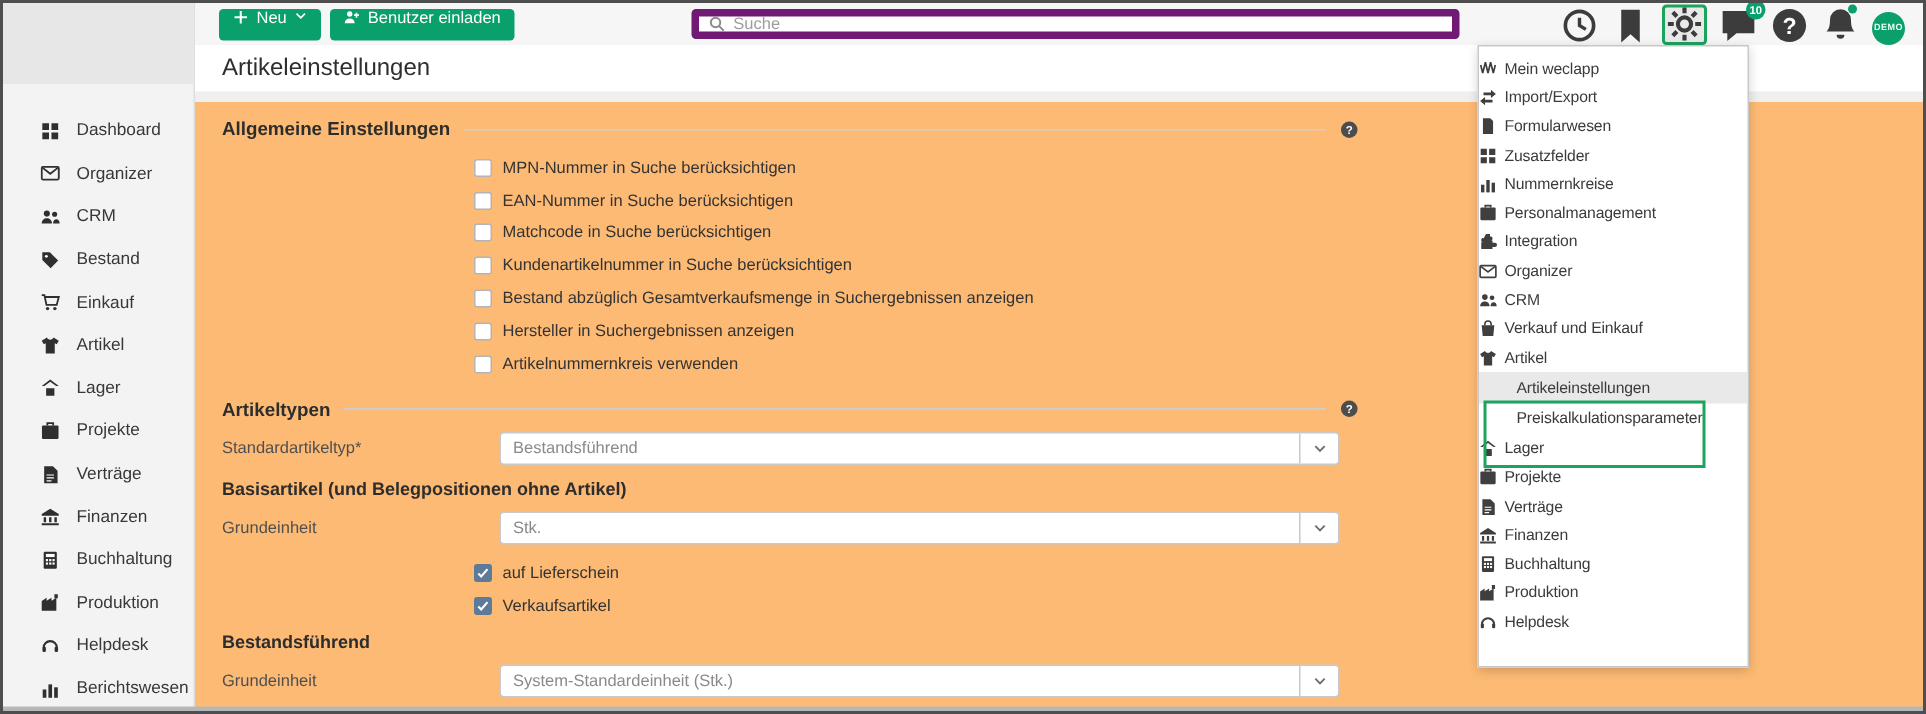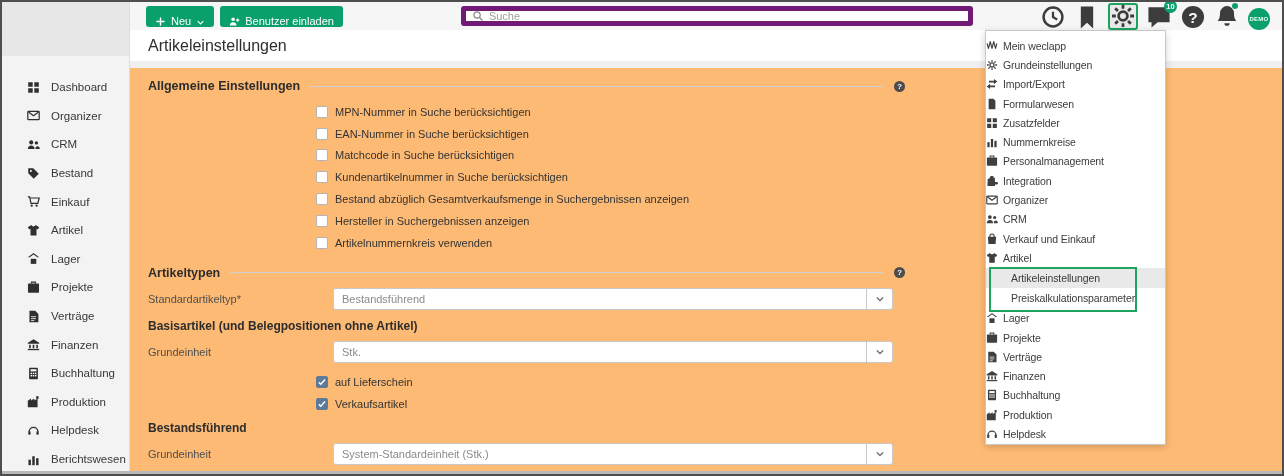--- a/index.html
+++ b/index.html
@@ -18,21 +18,21 @@
   .side-item { height:28.6px; display:flex; align-items:center; gap:11px;
                padding-left:25px; cursor:pointer; color:#2f2f2f; }
   .side-item .icon { width:13px; height:13px; flex:none; }
   .side-item .lbl { font-size:11.5px; color:#383838; white-space:nowrap; }
   .icon svg { width:100%; height:100%; display:block; }
 
   
   .main { flex:1; display:flex; flex-direction:column; min-width:0; }
   .topbar { height:28px; background:#f6f6f6; display:flex; align-items:center;
             padding:0 12px 0 16px; flex:none; }
-  .btn-green { display:inline-flex; align-items:flex-end; gap:5px; height:21px;
+  .btn-green { display:inline-flex; align-items:flex-start; gap:5px; height:21px;
                background:#0aa06c; color:#fff; border:none; border-radius:3px;
                padding:0 9px; font-size:11px; font-weight:500; cursor:pointer;
                font-family:inherit; white-space:nowrap; }
   .btn-green .icon { width:11px; height:11px; color:#fff; }
   .btn-green .caret { width:9px; height:9px; color:#fff; }
   .btn-gap { width:6px; flex:none; }
   .searchbox { margin-left:118px; width:512px; height:20px; background:#fff;
                border:5px solid #701a75; border-radius:3px; display:flex;
                align-items:center; padding:0 6px; gap:5px; }
   .searchbox .icon { width:12px; height:12px; color:#8a8a8a; flex:none; }
@@ -455,29 +455,20 @@
         <span class="icon">
           <svg viewBox="0 0 16 16" fill="currentColor">
             <path d="M1.5 4.5l1.8 7 2.4-9.5 2.3 9.5 2.3-9.5 2.4 9.5 1.8-7" fill="none" stroke="currentColor" stroke-width="1.5"></path>
           </svg>
         </span>
         <span>Mein weclapp</span>
       </div>
       <div class="menu-item">
         <span class="icon">
           <svg viewBox="0 0 16 16" fill="currentColor">
-            <circle cx="8" cy="8" r="2.7" fill="none" stroke="currentColor" stroke-width="1.7"></circle>
-            <path d="M8 1.2v2.4M8 12.4v2.4M1.2 8h2.4M12.4 8h2.4M3.2 3.2l1.7 1.7M11.1 11.1l1.7 1.7M12.8 3.2l-1.7 1.7M4.9 11.1l-1.7 1.7" stroke="currentColor" stroke-width="1.7"></path>
-          </svg>
-        </span>
-        <span>Grundeinstellungen</span>
-      </div>
-      <div class="menu-item">
-        <span class="icon">
-          <svg viewBox="0 0 16 16" fill="currentColor">
             <path d="M10.6 1.2L15 4.8l-4.4 3.6V6H4V3.6h6.6z"></path>
             <path d="M5.4 7.6L1 11.2l4.4 3.6v-2.4H12V10H5.4z"></path>
           </svg>
         </span>
         <span>Import/Export</span>
       </div>
       <div class="menu-item">
         <span class="icon">
           <svg viewBox="0 0 16 16" fill="currentColor">
             <path d="M3.5 1h6.5l2.5 2.5V15h-9z"></path>

